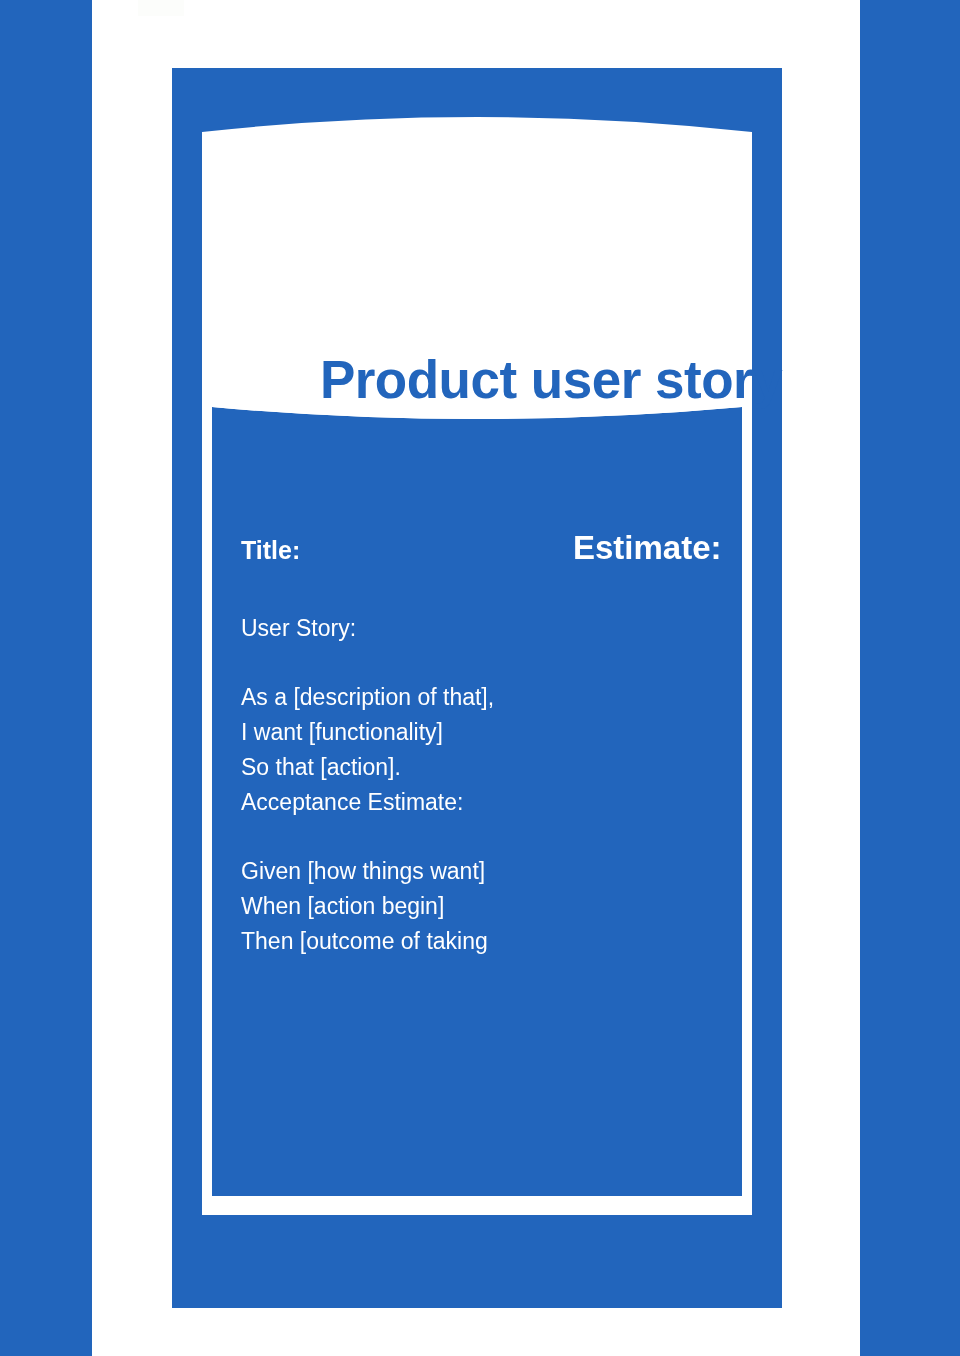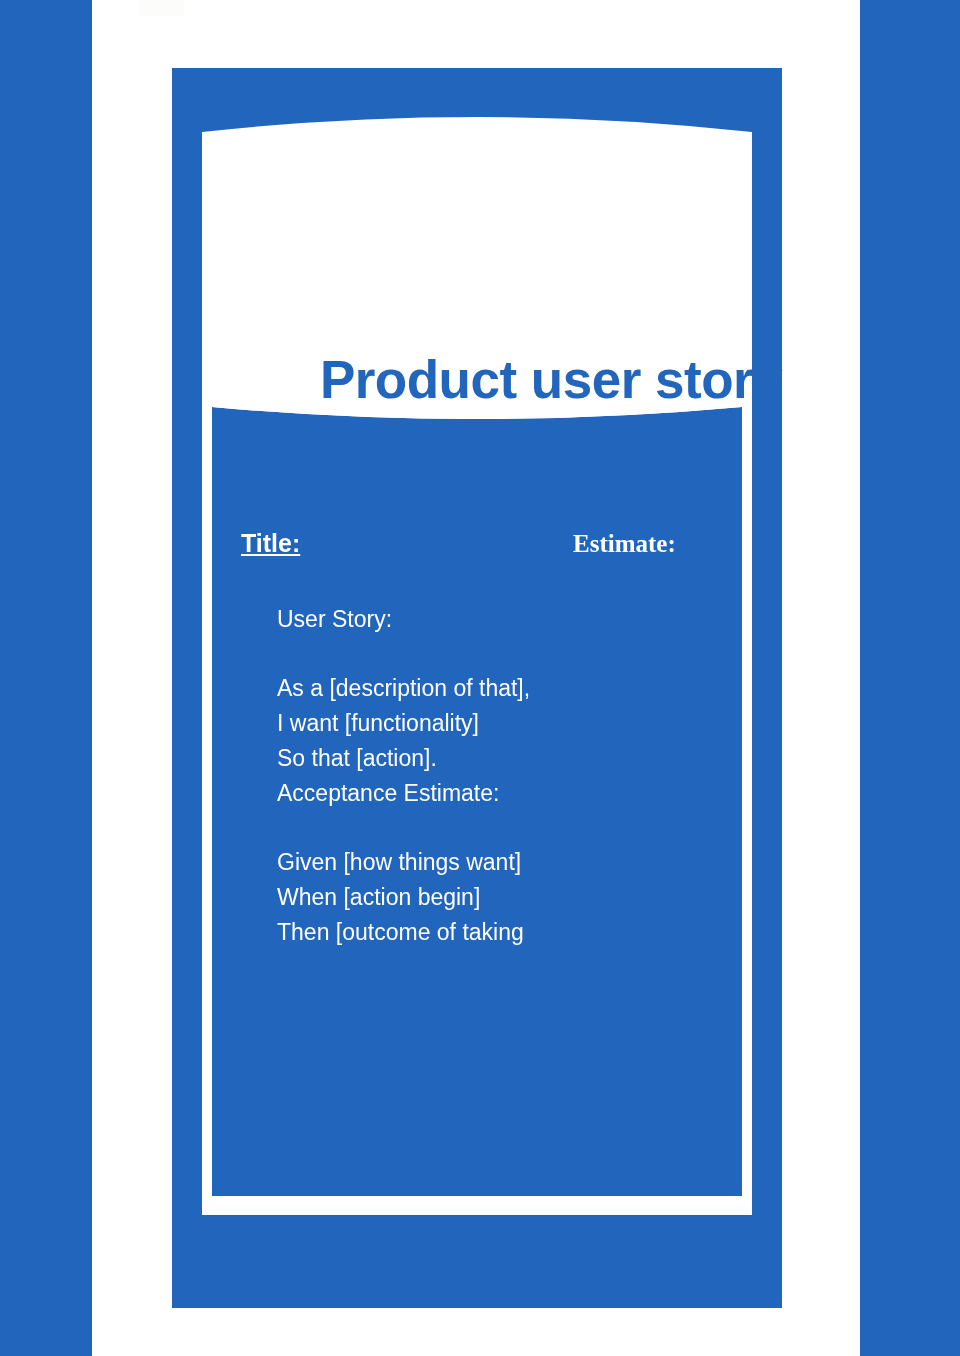--- a/index.html
+++ b/index.html
@@ -122,34 +122,31 @@
 
   .row-header {
     display: flex;
     align-items: baseline;
     margin-bottom: 44px;
   }
   .row-header .label-title {
     font-size: 25px;
     font-weight: bold;
     width: 332px;
-    text-decoration: underline;
   }
   .row-header .label-estimate {
-    font-size: 25px;
+    font-size: 33px;
     font-weight: bold;
-    font-family: Liberation Serif, serif;
   }
 
   .body-line {
     font-size: 23px;
     font-weight: normal;
     line-height: 35px;
     color: #ffffff;
-    margin-left: 36px;
   }
   .spacer-sm { height: 34px; }
   .spacer-md { height: 34px; }
 </style>
 </head>
 <body>
 
 <div class="page">
 
   <div class="margin-band left"></div>

